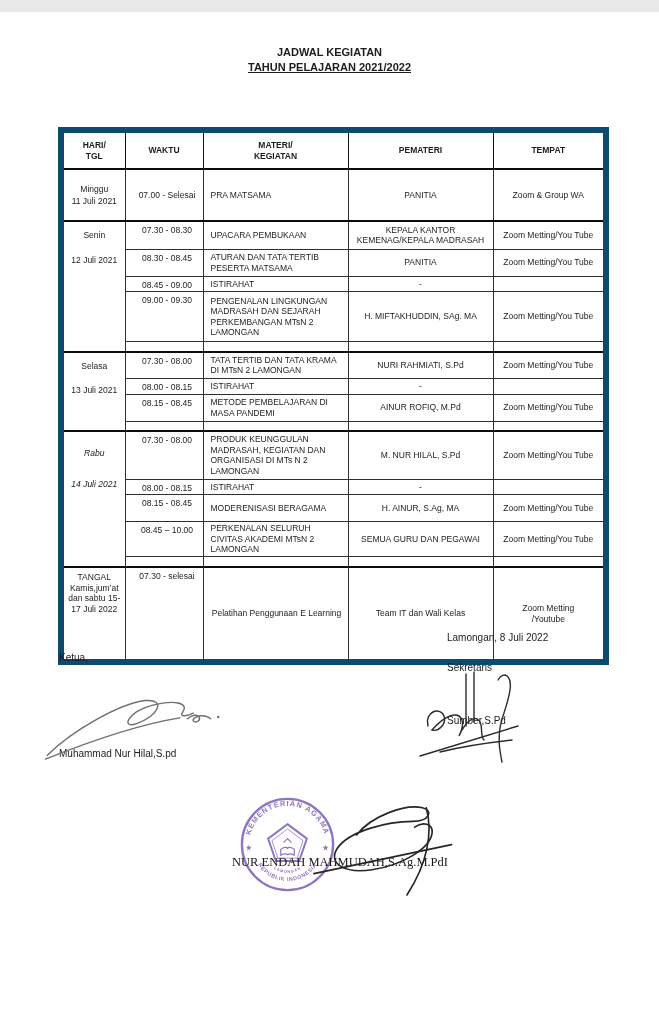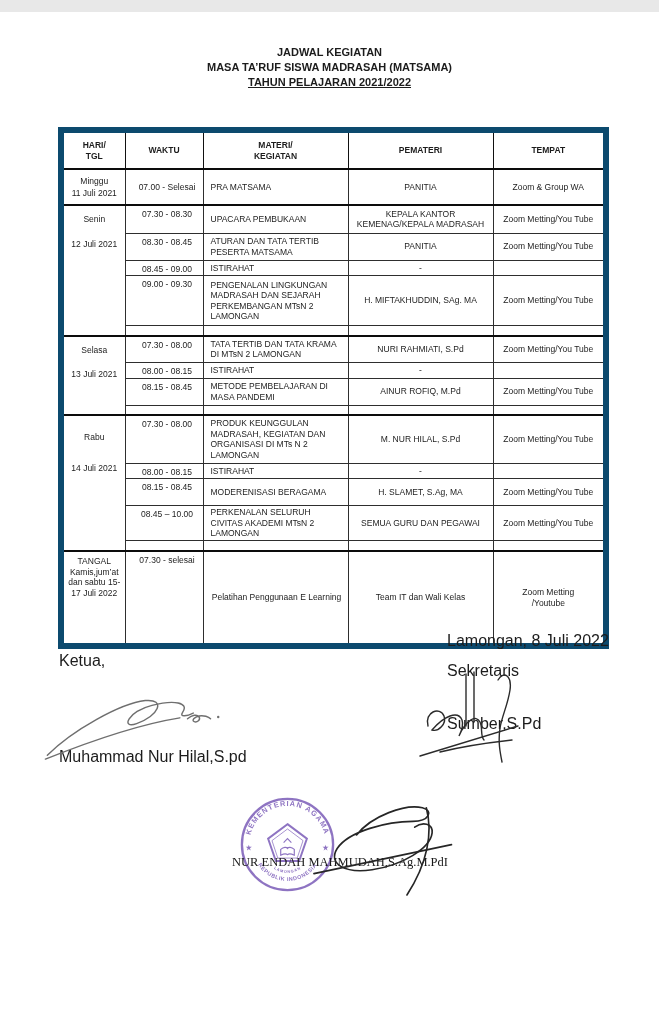--- a/index.html
+++ b/index.html
@@ -27,31 +27,31 @@
   .sched td { border:1px solid #2e2e2e; padding:1px 4px; overflow:hidden; }
   tr.gsep td { border-top:2.5px solid #0c0c0c; }
   td.cell-waktu { vertical-align:top; padding:3px 2px 1px 8px; text-align:center; }
   td.cell-materi { vertical-align:middle; text-align:left; padding-left:7px; padding-right:5px; }
   td.cell-pemateri { vertical-align:middle; text-align:center; padding-left:5px; padding-right:5px; }
   td.cell-tempat { vertical-align:middle; text-align:center; white-space:pre-line; padding-left:6px; padding-right:6px; }
   td.day-cell { text-align:center; vertical-align:middle; padding:2px 2px; }
   td.day-cell .day-date { margin-top:2px; }
   td.dg1, td.dg2 { vertical-align:top; padding-top:8px; }
   td.dg1 .day-date, td.dg2 .day-date { margin-top:14px; }
-  td.dg3 { vertical-align:top; padding-top:16px; }
+  td.dg3 { vertical-align:top; padding-top:16px;font-style:italic; }
   td.dg3 .day-date { margin-top:20px; }
   td.dg4 { vertical-align:top; padding-top:4px; }
   td.dg4 .day-date { margin-top:0; }
   td.vc { vertical-align:middle; padding-top:1px; }
   td.ctr { text-align:center; }
-  tr.h36{height:36px} tr.h28{height:28px} tr.h27{height:27px} tr.h13{height:13px}
+  tr.h36{height:52px} tr.h28{height:28px} tr.h27{height:27px} tr.h13{height:13px}
   tr.h50{height:50px} tr.h10{height:10px} tr.h48{height:48px} tr.h11{height:11px}
   tr.h95{height:95px}
   
-  .ft { position:absolute; font-size:16px; }
+  .ft { position:absolute; font-size:10px; }
   .ft-place  { left:447px; top:620px; }
   .ft-ketua  { left:59px;  top:640px; }
   .ft-sekre  { left:447px; top:650px; }
   .ft-nameL  { left:59px;  top:736px; }
   .ft-nameR  { left:447px; top:703px; }
   .sig { position:absolute; }
   .sig-ketua { left:42px; top:678px; }
   .sig-sekre { left:414px; top:652px; }
   .sig-kepala { left:312px; top:782px; z-index:3; }
   .center-block { position:absolute; left:180px; top:768px; width:320px;
@@ -63,21 +63,20 @@
   .stamp-wrap { position:absolute; left:239px; top:784px; z-index:1; opacity:0.85; }
   .stamp-wrap svg text { font-family:"Liberation Sans", sans-serif; font-weight:bold; }
 </style>
 </head>
 <body>
 
 <div class="page">
 
   <div class="title-block">
     <div>JADWAL KEGIATAN</div>
-    <div>MASA TA’RUF SISWA MADRASAH (MATSAMA)</div>
     <div class="title-underline">TAHUN PELAJARAN 2021/2022</div>
   </div>
 
   <table class="sched">
     <colgroup>
       <col class="c-hari">
         <col class="c-waktu">
         <col class="c-materi">
         <col class="c-pemateri">
         <col class="c-tempat">
@@ -182,21 +181,21 @@
       </tr>
       <tr class="h13">
         <td class="cell-waktu">08.00 - 08.15</td>
         <td class="cell-materi">ISTIRAHAT</td>
         <td class="cell-pemateri">-</td>
         <td class="cell-tempat"></td>
       </tr>
       <tr class="h27">
         <td class="cell-waktu">08.15 - 08.45</td>
         <td class="cell-materi">MODERENISASI BERAGAMA</td>
-        <td class="cell-pemateri">H. SLAMET, S.Ag, MA</td>
+        <td class="cell-pemateri">H. AINUR, S.Ag, MA</td>
         <td class="cell-tempat">Zoom Metting/You Tube</td>
       </tr>
       <tr class="h27">
         <td class="cell-waktu">08.45 – 10.00</td>
         <td class="cell-materi">PERKENALAN SELURUH CIVITAS AKADEMI MTsN 2 LAMONGAN</td>
         <td class="cell-pemateri">SEMUA GURU DAN PEGAWAI</td>
         <td class="cell-tempat">Zoom Metting/You Tube</td>
       </tr>
       <tr class="h11">
         <td></td>

